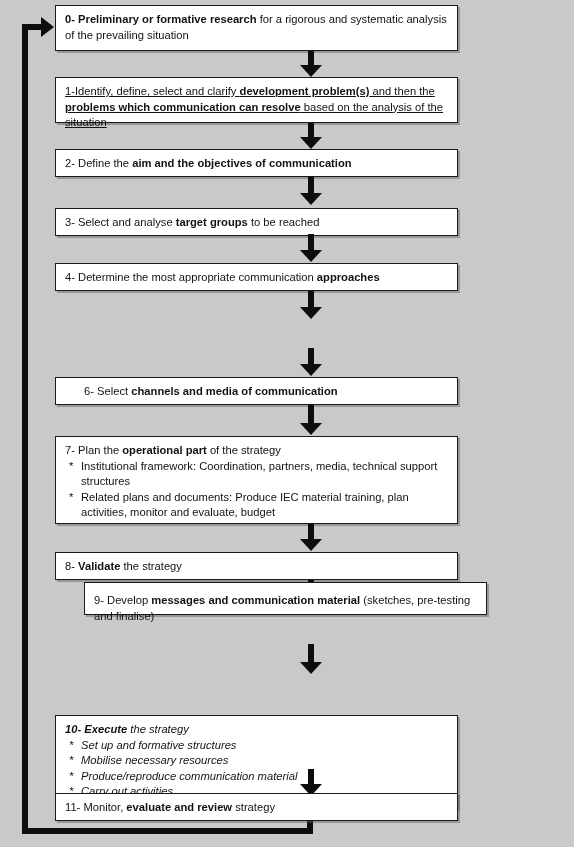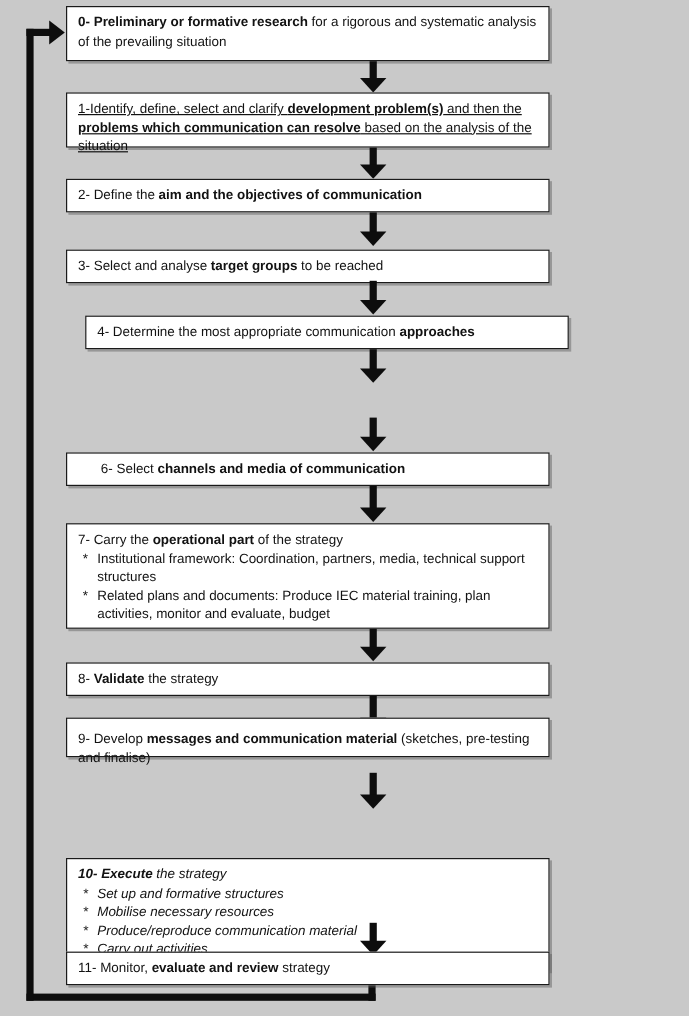--- a/index.html
+++ b/index.html
@@ -140,21 +140,21 @@
 
   <div class="flow-box" style="top:208px; height:28px;">
     <span class="body"><span>3-</span><span> Select and analyse </span><b>target groups</b><span> to be reached</span></span>
   </div>
 
   <div class="down-arrow" style="left:300px; top:234px; height:29px;">
     <div class="shaft" style="height:17px;"></div>
     <div class="head" style="top:16px;"></div>
   </div>
 
-  <div class="flow-box" style="top:263px; height:28px;margin-left:16px;">
+  <div class="flow-box" style="top:263px; height:28px;">
     <span class="body"><span>4-</span><span> Determine the most appropriate communication </span><b>approaches</b><span></span></span>
   </div>
 
   <div class="down-arrow" style="left:300px; top:291px; height:29px;">
     <div class="shaft" style="height:17px;"></div>
     <div class="head" style="top:16px;"></div>
   </div>
 
 
   <div class="down-arrow" style="left:300px; top:348px; height:29px;">
@@ -165,42 +165,42 @@
   <div class="flow-box" style="top:377px; height:28px;padding-left:28px;">
     <span class="body"><span>6-</span><span> Select </span><b>channels and media of communication</b><span></span></span>
   </div>
 
   <div class="down-arrow" style="left:300px; top:405px; height:31px;">
     <div class="shaft" style="height:19px;"></div>
     <div class="head" style="top:18px;"></div>
   </div>
 
   <div class="flow-box" style="top:436px; height:88px;">
-    <span class="line"><span>7-</span><span> Carry the </span><b>operational part</b><span> of the strategy</span></span>
+    <span class="line"><span>7-</span><span> Plan the </span><b>operational part</b><span> of the strategy</span></span>
     <ul class="bullets">
       <li><span class="star">*</span><span>Institutional framework: Coordination, partners, media, technical support structures</span></li>
       <li><span class="star">*</span><span>Related plans and documents: Produce IEC material training, plan activities, monitor and evaluate, budget</span></li>
     </ul>
   </div>
 
   <div class="down-arrow" style="left:300px; top:524px; height:28px;">
     <div class="shaft" style="height:16px;"></div>
     <div class="head" style="top:15px;"></div>
   </div>
 
   <div class="flow-box" style="top:552px; height:28px;">
     <span class="body"><span>8-</span><span> </span><b>Validate</b><span> the strategy</span></span>
   </div>
 
   <div class="down-arrow" style="left:300px; top:580px; height:31px;">
     <div class="shaft" style="height:19px;"></div>
     <div class="head" style="top:18px;"></div>
   </div>
 
-  <div class="flow-box" style="top:598px; height:33px;">
+  <div class="flow-box" style="top:582px; height:33px;margin-left:29px;">
     <span class="body" style="display:block; padding-top:4px;"><span>9-</span><span> Develop </span><b>messages and communication material</b><span> (sketches, pre-testing and finalise)</span></span>
   </div>
 
   <div class="down-arrow" style="left:300px; top:644px; height:31px;">
     <div class="shaft" style="height:19px;"></div>
     <div class="head" style="top:18px;"></div>
   </div>
 
   <div class="flow-box" style="top:715px; height:94px;font-style:italic;">
     <span class="line"><b>10-</b><span> </span><b>Execute</b><span> the strategy</span></span>

